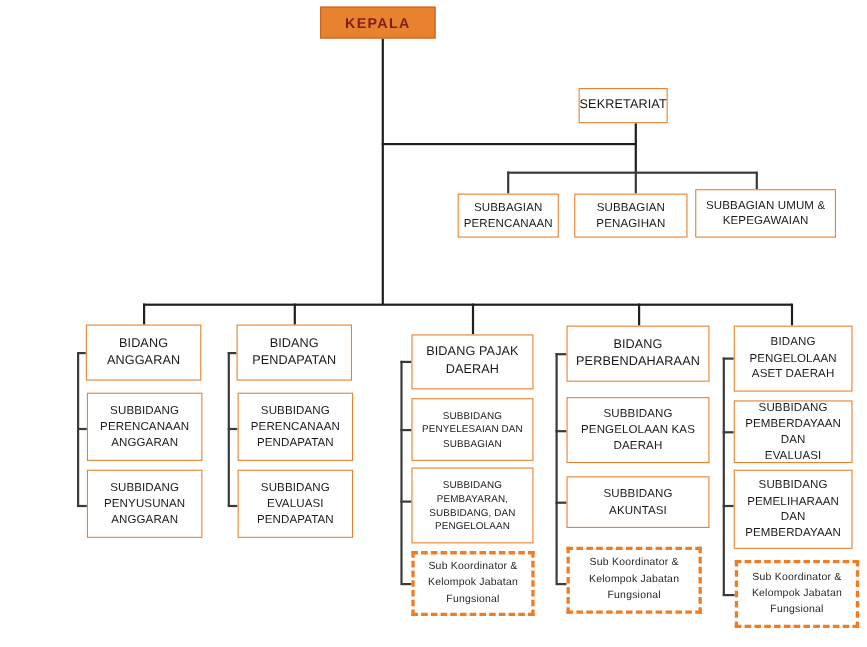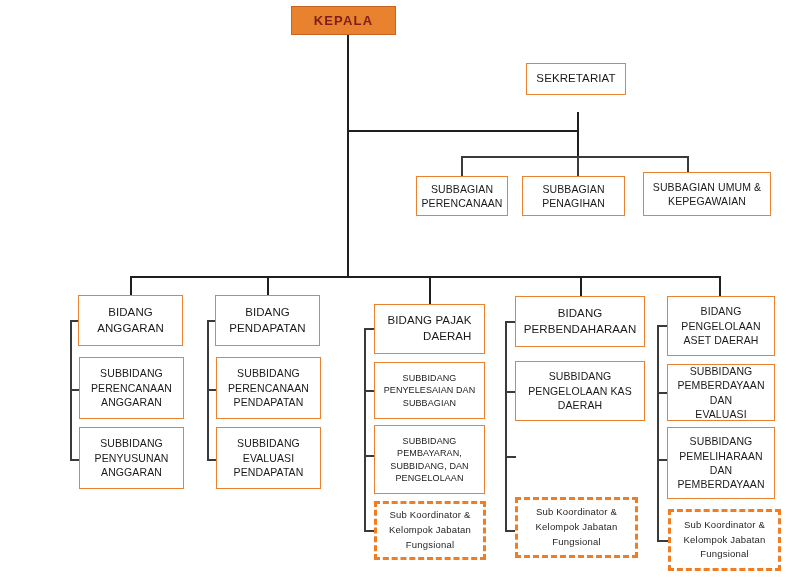--- a/index.html
+++ b/index.html
@@ -65,21 +65,21 @@
 <body>
 
 <div id="chart">
 
   <div class="box box-head" style="left:291px; top:6px; width:105px; height:29px;">
     <span>KEPALA</span>
   </div>
 
   <div class="ln v" style="left:347px; top:35px; height:242px;"></div>
 
-  <div class="box box-l1" style="left:526px; top:63px; width:100px; height:32px;text-align:right;">
+  <div class="box box-l1" style="left:526px; top:80px; width:81px; height:32px;text-align:right;">
     <span>SEKRETARIAT</span>
   </div>
 
   <div class="ln v" style="left:577px; top:112px; height:45px;"></div>
 
   <div class="ln h" style="left:347px; top:130px; width:232px;"></div>
 
   <div class="ln h thin" style="left:461px; top:156px; width:227px;"></div>
   <div class="ln v thin" style="left:461px; top:156px; height:20px;"></div>
   <div class="ln v thin" style="left:577px; top:156px; height:20px;"></div>
@@ -90,21 +90,21 @@
       <span>SUBBAGIAN</span>
       <span>PERENCANAAN</span>
     </span>
   </div>
   <div class="box box-l2" style="left:522px; top:176px; width:103px; height:40px;">
     <span>
       <span>SUBBAGIAN</span>
       <span>PENAGIHAN</span>
     </span>
   </div>
-  <div class="box box-l2" style="left:632px; top:172px; width:128px; height:44px;margin-left:11px;">
+  <div class="box box-l2" style="left:632px; top:172px; width:128px; height:44px;">
     <span>
       <span>SUBBAGIAN UMUM &amp;</span>
       <span>KEPEGAWAIAN</span>
     </span>
   </div>
 
   <div class="ln h" style="left:130px; top:276px; width:590px;"></div>
   <div class="ln v" style="left:130px; top:276px; height:20px;"></div>
   <div class="ln v" style="left:267px; top:276px; height:20px;"></div>
   <div class="ln v" style="left:429px; top:276px; height:28px;"></div>
@@ -156,21 +156,21 @@
     </span>
   </div>
   <div class="box box-l2" style="left:216px; top:427px; width:105px; height:62px;">
     <span>
       <span>SUBBIDANG</span>
       <span>EVALUASI</span>
       <span>PENDAPATAN</span>
     </span>
   </div>
 
-  <div class="box box-l1" style="left:374px; top:304px; width:111px; height:50px;text-align:right;">
+  <div class="box box-l1" style="left:374px; top:304px; width:111px; height:50px;">
     <span>
       <span>BIDANG PAJAK</span>
       <span>DAERAH</span>
     </span>
   </div>
   <div class="ln v thin" style="left:364px; top:328px; height:202px;"></div>
   <div class="ln h thin" style="left:364px; top:328px; width:11px;"></div>
   <div class="ln h thin" style="left:364px; top:390px; width:11px;"></div>
   <div class="ln h thin" style="left:364px; top:455px; width:11px;"></div>
   <div class="ln h thin" style="left:364px; top:530px; width:11px;"></div>
@@ -210,20 +210,25 @@
   <div class="ln h thin" style="left:505px; top:456px; width:11px;"></div>
   <div class="ln h thin" style="left:505px; top:530px; width:11px;"></div>
 
   <div class="box box-l2" style="left:515px; top:361px; width:130px; height:60px;">
     <span>
       <span>SUBBIDANG</span>
       <span>PENGELOLAAN KAS</span>
       <span>DAERAH</span>
     </span>
   </div>
+  <div class="box box-l2" style="left:515px; top:433px; width:130px; height:47px;">
+    <span>
+      <span>SUBBIDANG AKUNTASI</span>
+    </span>
+  </div>
   <div class="box box-dashed" style="left:515px; top:497px; width:123px; height:61px;">
     <span>
       <span>Sub Koordinator &amp;</span>
       <span>Kelompok Jabatan</span>
       <span>Fungsional</span>
     </span>
   </div>
 
   <div class="box box-l2" style="left:667px; top:296px; width:108px; height:60px;">
     <span>

